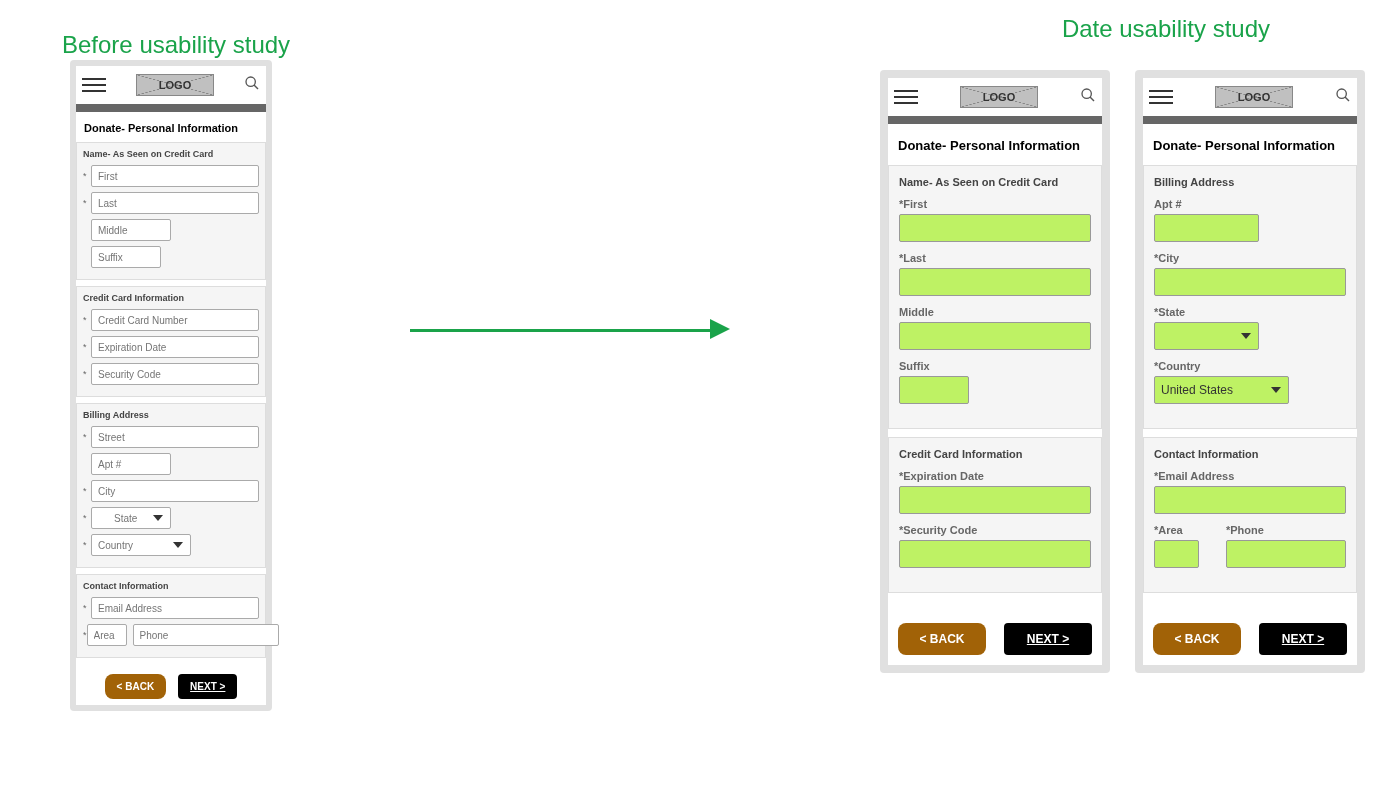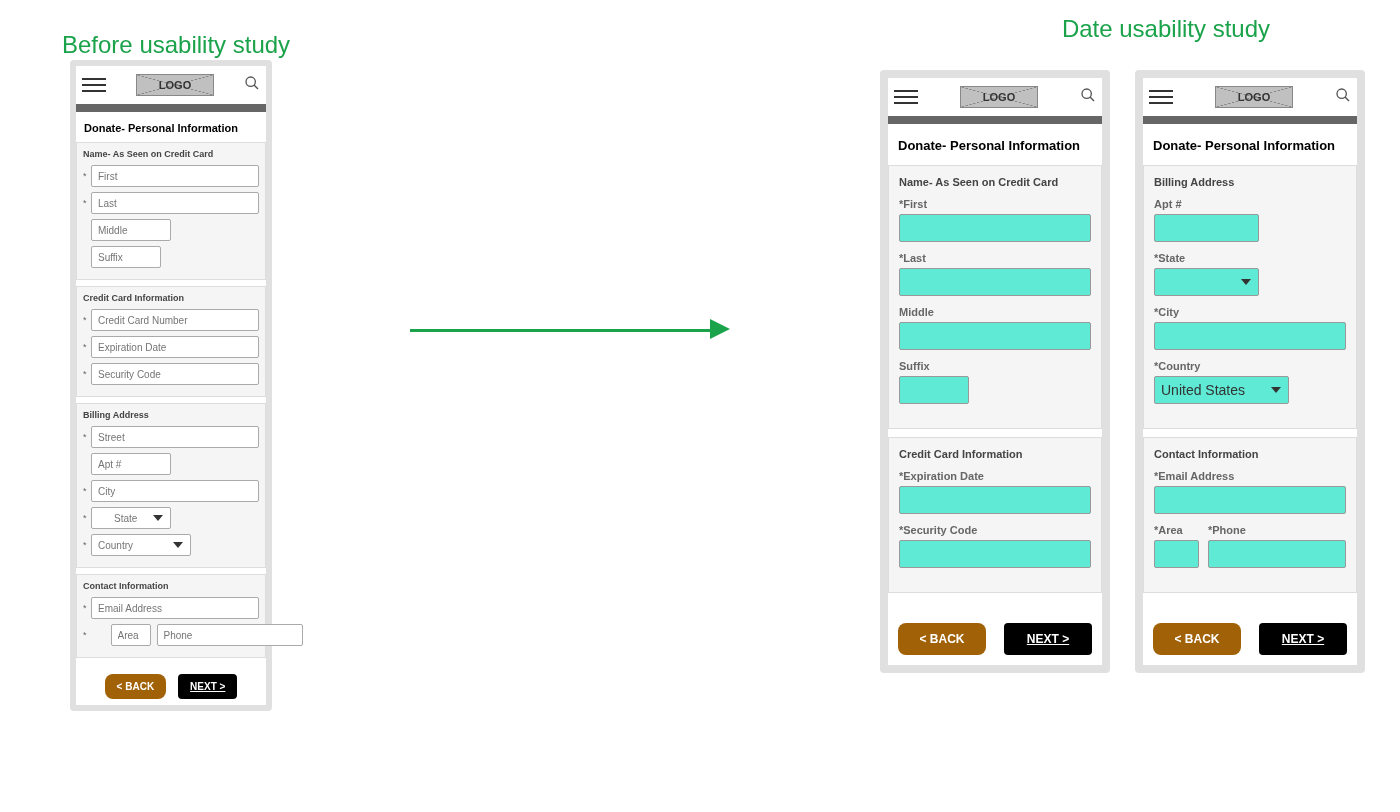--- a/index.html
+++ b/index.html
@@ -37,35 +37,35 @@
   .section-title { font-size: 9px; font-weight: bold; color: #444; margin-bottom: 6px; }
   .mock-after1 .section, .mock-after2 .section { padding: 10px 10px 14px; margin-bottom: 8px; }
   .mock-after1 .section-title, .mock-after2 .section-title { font-size: 11px; margin-bottom: 10px; }
   
   .field-row { display: flex; align-items: center; margin-bottom: 5px; }
   .asterisk { width: 8px; font-size: 9px; color: #666; }
   .field-input { flex: 1; height: 22px; border: 1px solid #aaa; background: #fff; padding: 0 6px; font-size: 10px; color: #888; border-radius: 2px; }
   
   .v2-field { margin-bottom: 10px; }
   .v2-label { font-size: 11px; color: #666; margin-bottom: 4px; display: block; font-weight: bold; }
-  .v2-input { width: 100%; height: 28px; border: 1px solid #999; background: #5eead4; border-radius: 2px; padding: 0 6px; font-size: 14px; color: #333; }
+  .v2-input { width: 100%; height: 28px; border: 1px solid #999; background: #bef264; border-radius: 2px; padding: 0 6px; font-size: 12px; color: #333; }
   .v2-input.narrow { width: 70px; }
   .v2-input.half { width: 105px; }
   
   .select-box { position: relative; display: flex; align-items: center; }
   .select-box .caret { position: absolute; right: 8px; width: 0; height: 0; border-left: 5px solid transparent; border-right: 5px solid transparent; border-top: 6px solid #333; pointer-events: none; }
   
   .btn-row { display: flex; gap: 12px; justify-content: center; padding: 10px 0 6px; }
   .mock-after1 .btn-row, .mock-after2 .btn-row { justify-content: space-between; padding: 22px 10px 10px; gap: 18px; }
   .btn { border: none; border-radius: 4px; font-size: 10px; font-weight: bold; padding: 7px 12px; cursor: pointer; color: #fff; }
   .btn-back { background: #a16207; border-radius: 8px; }
   .btn-next { background: #000; text-decoration: underline; }
   .mock-after1 .btn, .mock-after2 .btn { font-size: 12px; padding: 9px 0; flex: 1; }
 
-  .inline-row { display: flex; gap: 4px; }
+  .inline-row { display: flex; gap: 22px; }
 </style>
 </head>
 <body>
 
 <div class="title title-left">Before usability study</div>
 <div class="title title-right">Date usability study</div>
 
 <div class="arrow-wrap">
   <div class="arrow-line"></div>
     <div class="arrow-head"></div>
@@ -157,21 +157,21 @@
     </div>
 
     <div class="section">
       <div class="section-title">Contact Information</div>
       <div class="field-row">
           <span class="asterisk">*</span>
           <input class="field-input" placeholder="Email Address" style="">
         </div>
       <div class="field-row">
           <span class="asterisk">*</span>
-        <input class="field-input" style="width: 40px; flex: 0 0 auto; margin-right: 6px; margin-left: 24px;" placeholder="Area">
+        <input class="field-input" style="width: 40px; flex: 0 0 auto; margin-right: 6px;" placeholder="Area">
         <input class="field-input" placeholder="Phone" style="">
       </div>
     </div>
 
     <div class="btn-row">
       <button class="btn btn-back">&lt;  BACK</button>
       <button class="btn btn-next">NEXT  &gt;</button>
     </div>
   </div>
 </div>
@@ -231,28 +231,28 @@
             <circle cx="10" cy="10" r="7"></circle>
             <line x1="15" y1="15" x2="21" y2="21"></line>
           </svg></div>
     </div>
     <div class="dark-bar"></div>
     <div class="page-title">Donate- Personal Information</div>
 
     <div class="section">
       <div class="section-title">Billing Address</div>
       <div class="v2-field"><span class="v2-label">Apt #</span><input class="v2-input half" style=""></div>
+      <div class="v2-field"><span class="v2-label">*City</span><input class="v2-input" style=""></div>
       <div class="v2-field">
           <span class="v2-label">*State</span>
         <div class="select-box" style="width:105px">
             <input class="v2-input half" style="">
             <span class="caret"></span>
           </div>
       </div>
-      <div class="v2-field"><span class="v2-label">*City</span><input class="v2-input" style=""></div>
       <div class="v2-field">
           <span class="v2-label">*Country</span>
         <div class="select-box" style="width:135px">
             <input class="v2-input" style="width: 135px;" value="United States">
             <span class="caret"></span>
           </div>
       </div>
     </div>
 
     <div class="section">

